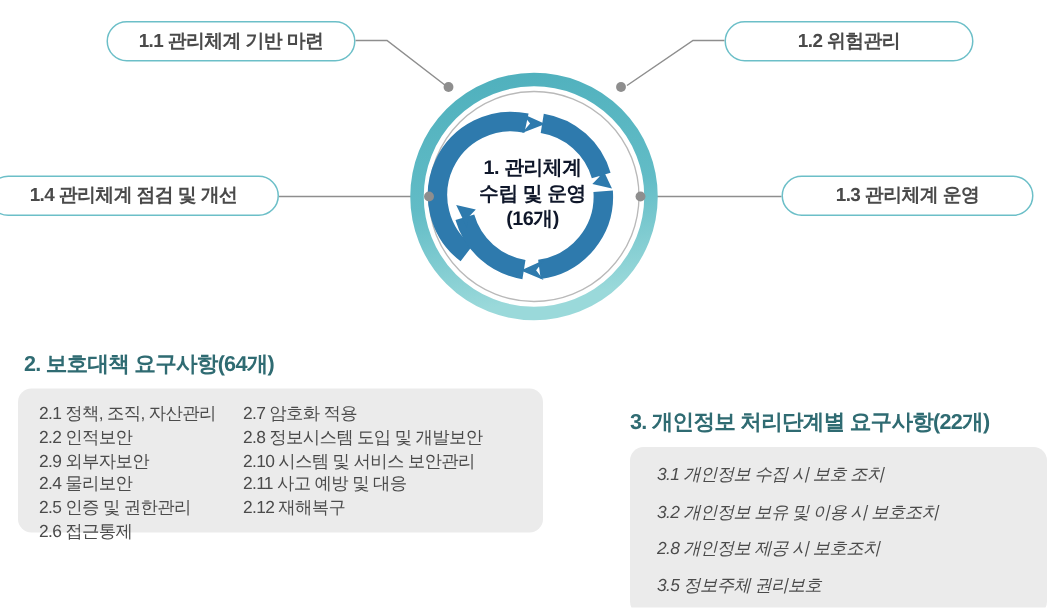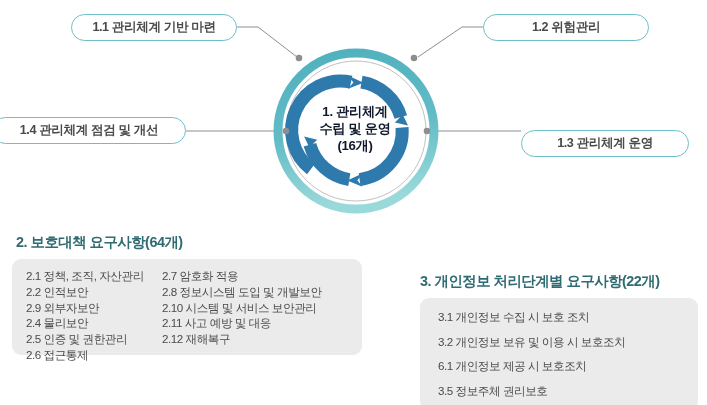--- a/index.html
+++ b/index.html
@@ -55,21 +55,21 @@
     letter-spacing: -0.4px;
     display: flex;
     align-items: center;
     justify-content: center;
     white-space: nowrap;
     height: 27px;
   }
   #pill-1-1 { left: 71px;  top: 14px;  width: 166px; text-align: right; }
   #pill-1-2 { left: 483px; top: 14px;  width: 166px; }
   #pill-1-4 { left: -8px;  top: 117px; width: 194px; }
-  #pill-1-3 { left: 521px; top: 117px; width: 168px; margin-top: 13px; }
+  #pill-1-3 { left: 521px; top: 117px; width: 168px; }
 
   
   #bottom-area {
     position: absolute;
     left: 0;
     top: 233px;
     width: 707px;
     height: 162px;
   }
   .section {
@@ -109,21 +109,21 @@
   #panel-2 .item { line-height: 15.8px; white-space: nowrap; }
 
   #panel-3 {
     padding: 11px 12px 12px 18px;
     height: 112px;
     box-sizing: border-box;
     display: flex;
     flex-direction: column;
     justify-content: space-between;
   }
-  #panel-3 .item { line-height: 15px; white-space: nowrap; }
+  #panel-3 .item { line-height: 15px; white-space: nowrap; font-style: italic; }
 </style>
 </head>
 <body>
 
 <div id="diagram-area">
 
   <svg id="wheel-svg" width="707" height="245" viewBox="0 0 707 245">
     <defs>
       <linearGradient id="tealGrad" x1="0" y1="0" x2="0.15" y2="1">
         <stop offset="0%" stop-color="#4fb0bd"></stop>
@@ -206,17 +206,17 @@
         <div class="item">2.12 재해복구</div>
       </div>
     </div>
   </div>
 
   <div class="section" id="section-3">
     <div class="section-heading">3. 개인정보 처리단계별 요구사항(22개)</div>
     <div class="section-panel" id="panel-3">
       <div class="item">3.1 개인정보 수집 시 보호 조치</div>
       <div class="item">3.2 개인정보 보유 및 이용 시 보호조치</div>
-      <div class="item">6.1 개인정보 제공 시 보호조치</div>
+      <div class="item">2.8 개인정보 제공 시 보호조치</div>
       <div class="item">3.5 정보주체 권리보호</div>
     </div>
   </div>
 </div>
 
 </body></html>

